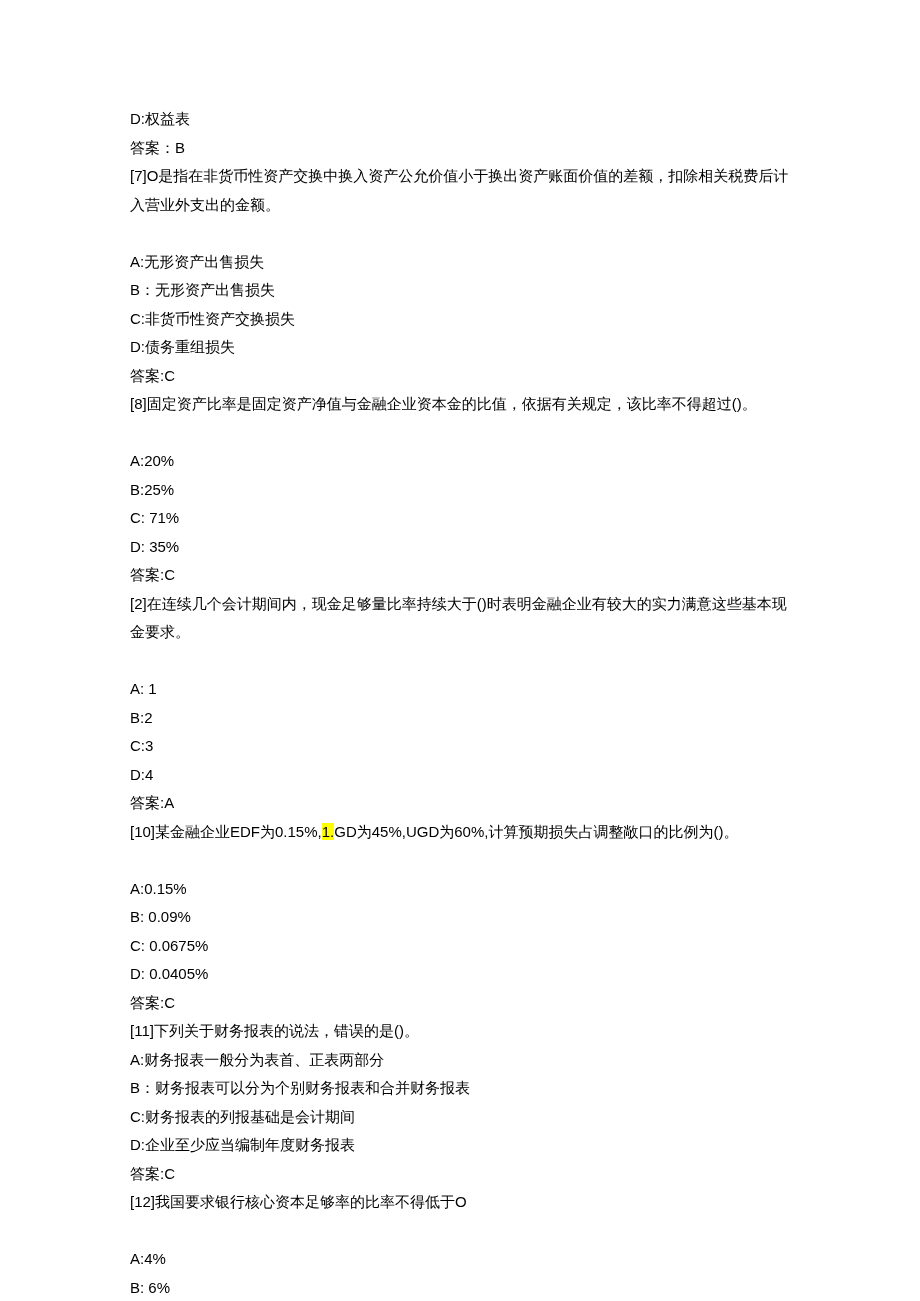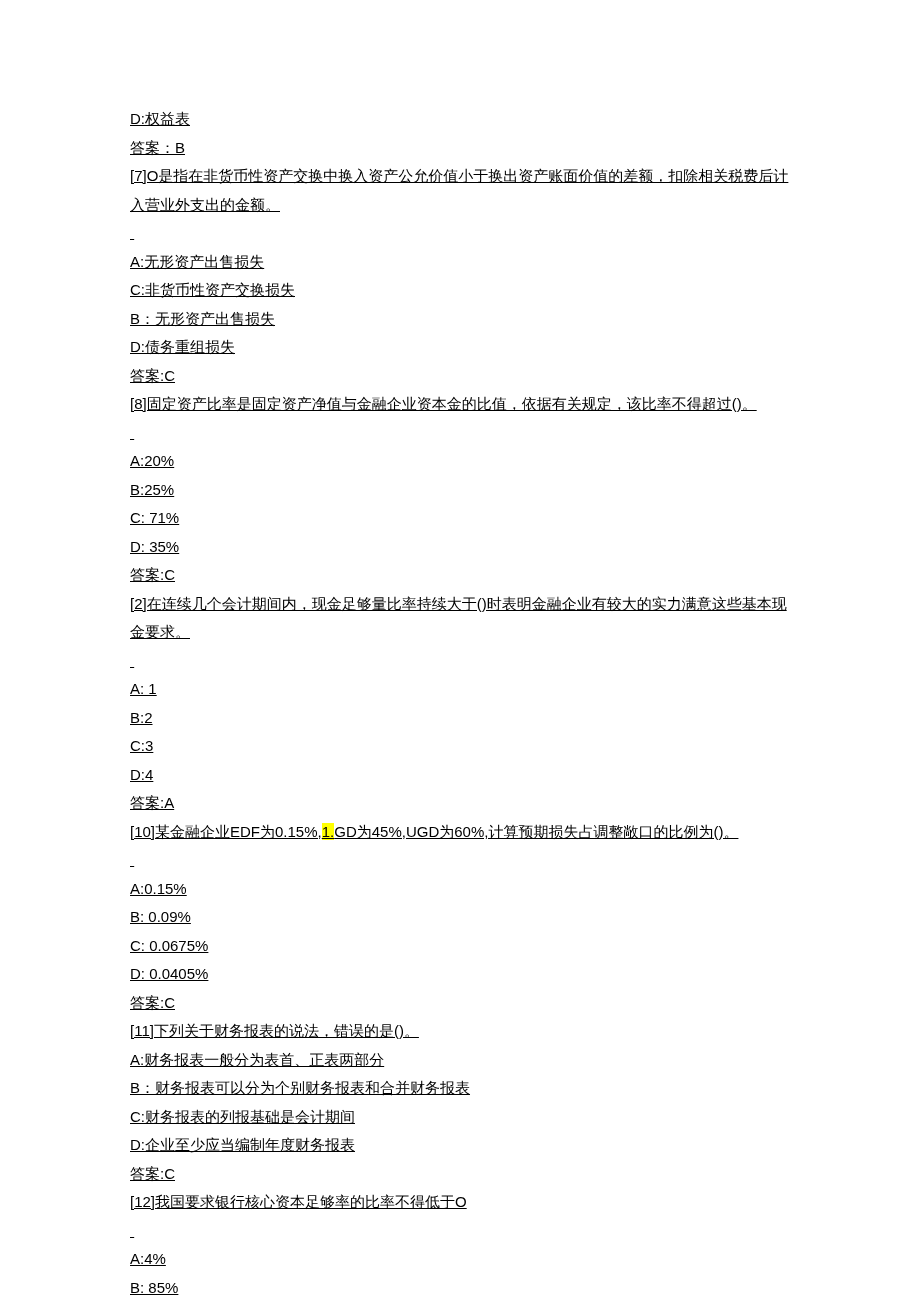--- a/index.html
+++ b/index.html
@@ -12,37 +12,36 @@
       line-height: 1.9;
     }
     .page {
       width: 920px;
       min-height: 1301px;
       padding: 105px 130px 30px 130px;
       box-sizing: border-box;
     }
     .line {
       display: block;
-      text-decoration: underline;
     }
     .highlight {
       background-color: #ffff00;
     }
   </style>
 </head>
 <body>
 
 <div class="page" id="content">
     <div class="line">D:权益表</div>
     <div class="line">答案：B</div>
     <div class="line">[7]O是指在非货币性资产交换中换入资产公允价值小于换出资产账面价值的差额，扣除相关税费后计入营业外支出的金额。</div>
     <div class="line">&nbsp;</div>
     <div class="line">A:无形资产出售损失</div>
+    <div class="line">B：无形资产出售损失</div>
     <div class="line">C:非货币性资产交换损失</div>
-    <div class="line">B：无形资产出售损失</div>
     <div class="line">D:债务重组损失</div>
     <div class="line">答案:C</div>
     <div class="line">[8]固定资产比率是固定资产净值与金融企业资本金的比值，依据有关规定，该比率不得超过()。</div>
     <div class="line">&nbsp;</div>
     <div class="line">A:20%</div>
     <div class="line">B:25%</div>
     <div class="line">C:    71%</div>
     <div class="line">D:    35%</div>
     <div class="line">答案:C</div>
     <div class="line">[2]在连续几个会计期间内，现金足够量比率持续大于()时表明金融企业有较大的实力满意这些基本现金要求。</div>
@@ -61,14 +60,14 @@
     <div class="line">答案:C</div>
     <div class="line">[11]下列关于财务报表的说法，错误的是()。</div>
     <div class="line">A:财务报表一般分为表首、正表两部分</div>
     <div class="line">B：财务报表可以分为个别财务报表和合并财务报表</div>
     <div class="line">C:财务报表的列报基础是会计期间</div>
     <div class="line">D:企业至少应当编制年度财务报表</div>
     <div class="line">答案:C</div>
     <div class="line">[12]我国要求银行核心资本足够率的比率不得低于O</div>
     <div class="line">&nbsp;</div>
     <div class="line">A:4%</div>
-    <div class="line">B:    85%</div>
+    <div class="line">B:    6%</div>
   </div>
 
 </body></html>

